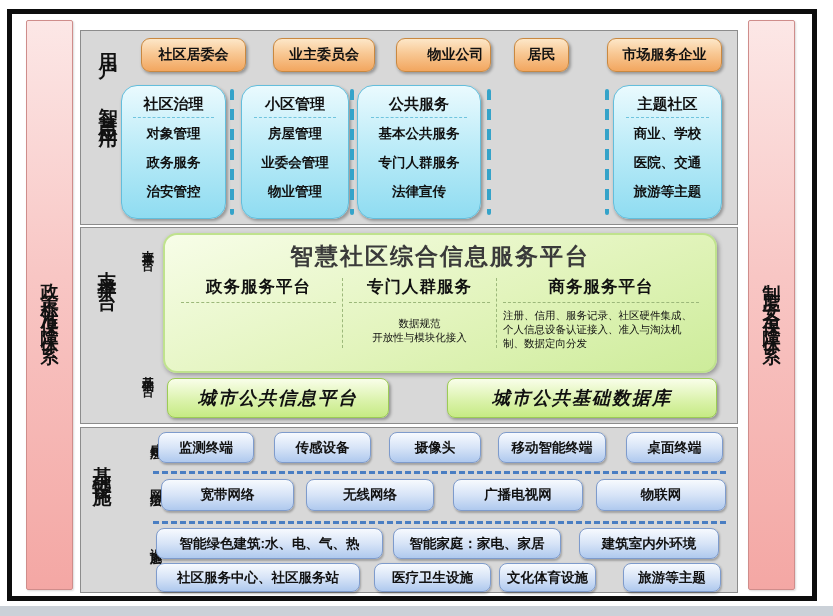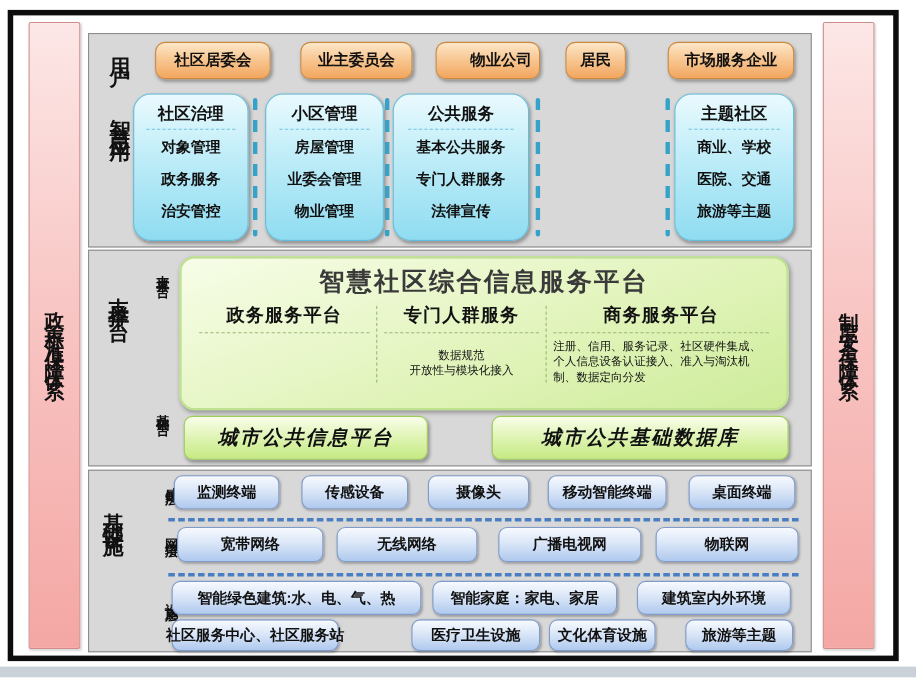--- a/index.html
+++ b/index.html
@@ -179,19 +179,19 @@
     <div class="bbox" style="left:225px; top:51px; width:128px; height:32px;">无线网络</div>
     <div class="bbox" style="left:372px; top:51px; width:130px; height:32px;">广播电视网</div>
     <div class="bbox" style="left:515px; top:51px; width:130px; height:32px;">物联网</div>
 
     <div class="dash-line" style="top:93px;"></div>
 
     <div class="bbox" style="left:75px;  top:100px; width:227px; height:31px;">智能绿色建筑:水、电、气、热</div>
     <div class="bbox" style="left:312px; top:100px; width:168px; height:31px;">智能家庭：家电、家居</div>
     <div class="bbox" style="left:498px; top:100px; width:140px; height:31px;">建筑室内外环境</div>
 
-    <div class="bbox" style="left:75px;  top:135px; width:152px; height:29px;">社区服务中心、社区服务站</div>
+    <div class="bbox" style="left:75px;  top:135px; width:204px; height:29px;">社区服务中心、社区服务站</div>
     <div class="bbox" style="left:293px; top:135px; width:117px; height:29px;">医疗卫生设施</div>
     <div class="bbox" style="left:418px; top:135px; width:97px;  height:29px;">文化体育设施</div>
     <div class="bbox" style="left:542px; top:135px; width:98px;  height:29px;">旅游等主题</div>
   </div>
 
 </div>
 
 </body></html>

